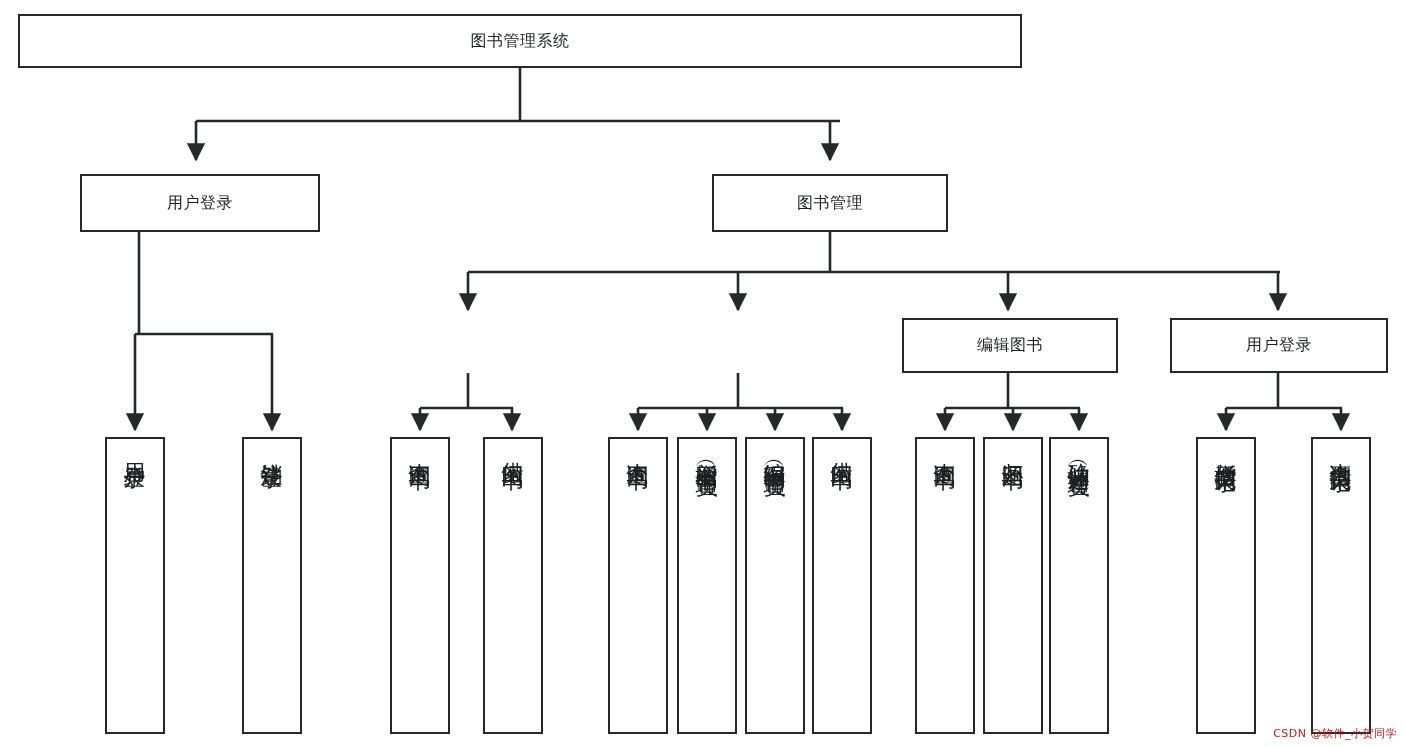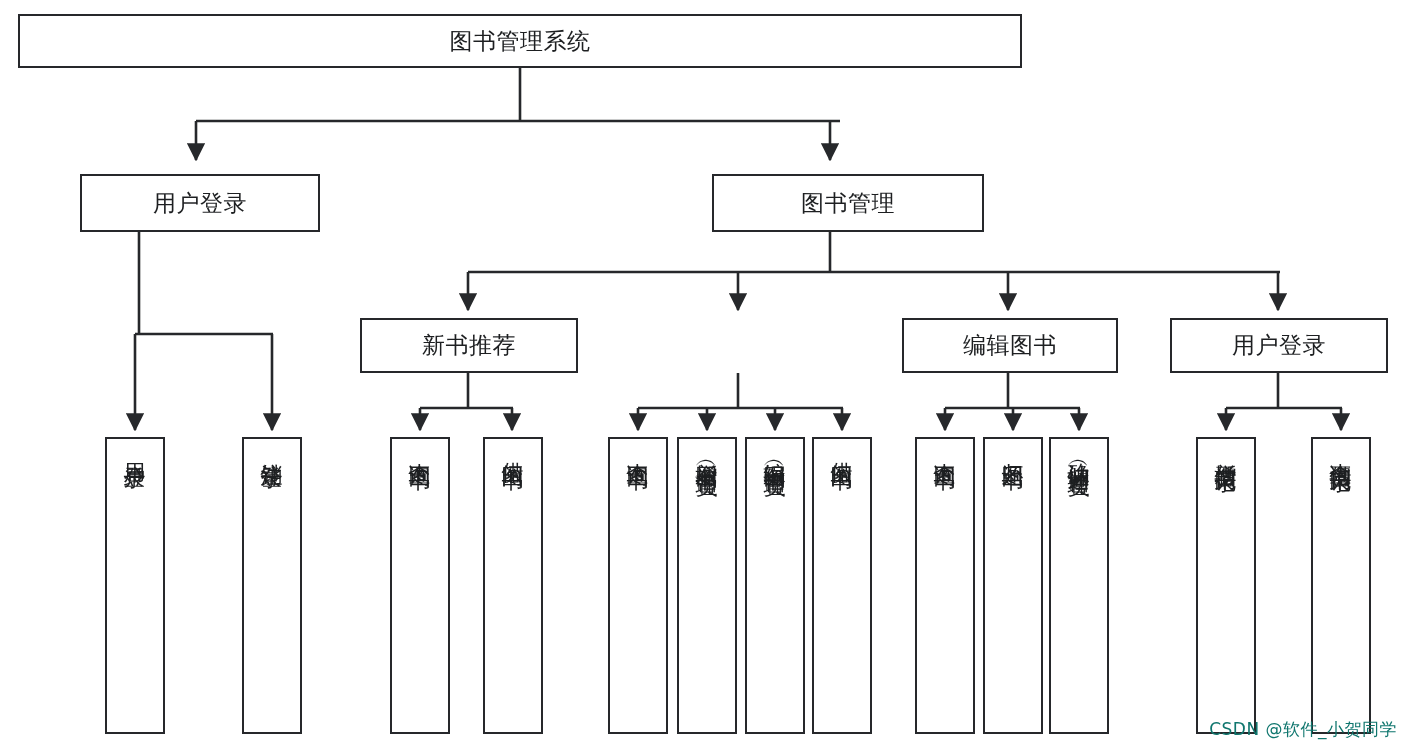--- a/index.html
+++ b/index.html
@@ -28,21 +28,21 @@
     position: absolute;
     box-sizing: border-box;
     border: 2px solid #26282b;
     background: #ffffff;
     display: flex;
     align-items: center;
     justify-content: center;
     color: #1d1f21;
   }
   .node-h {
-    font-size: 23px;
+    font-size: 16px;
     letter-spacing: 0.5px;
     white-space: nowrap;
   }
   .node-v {
     writing-mode: vertical-rl;
     text-orientation: upright;
     font-size: 22px;
     line-height: 1.32;
     letter-spacing: 2px;
     text-align: center;
@@ -55,22 +55,22 @@
     justify-content: center;
   }
   .leaf .node-v {
     display: block;
     margin: 0 auto;
   }
   .watermark {
     position: absolute;
     right: 8px;
     bottom: 6px;
-    font-size: 17px;
-    color: #0f766e;
+    font-size: 11px;
+    color: #b91c1c;
     white-space: nowrap;
     letter-spacing: 0.5px;
   }
 </style>
 </head>
 <body>
 
 <div id="canvas">
 
   <svg id="edges" viewBox="0 0 1405 747" xmlns="http://www.w3.org/2000/svg">
@@ -124,27 +124,24 @@
   </svg>
 
   <div class="node" style="left:18px; top:14px; width:1004px; height:54px;">
     <span class="node-h">图书管理系统</span>
   </div>
 
   <div class="node" style="left:80px; top:174px; width:240px; height:58px;">
     <span class="node-h">用户登录</span>
   </div>
 
-  <div class="node" style="left:712px; top:174px; width:272px; height:58px;">
+  <div class="node" style="left:712px; top:174px; width:236px; height:58px;">
     <span class="node-h">图书管理</span>
   </div>
 
-  <div class="node" style="left:360px; top:318px; width:218px; height:55px;">
-    <span class="node-h">新书推荐</span>
-  </div>
 
 
   <div class="node" style="left:902px; top:318px; width:216px; height:55px;">
     <span class="node-h">编辑图书</span>
   </div>
 
   <div class="node" style="left:1170px; top:318px; width:218px; height:55px;">
     <span class="node-h">用户登录</span>
   </div>
 

